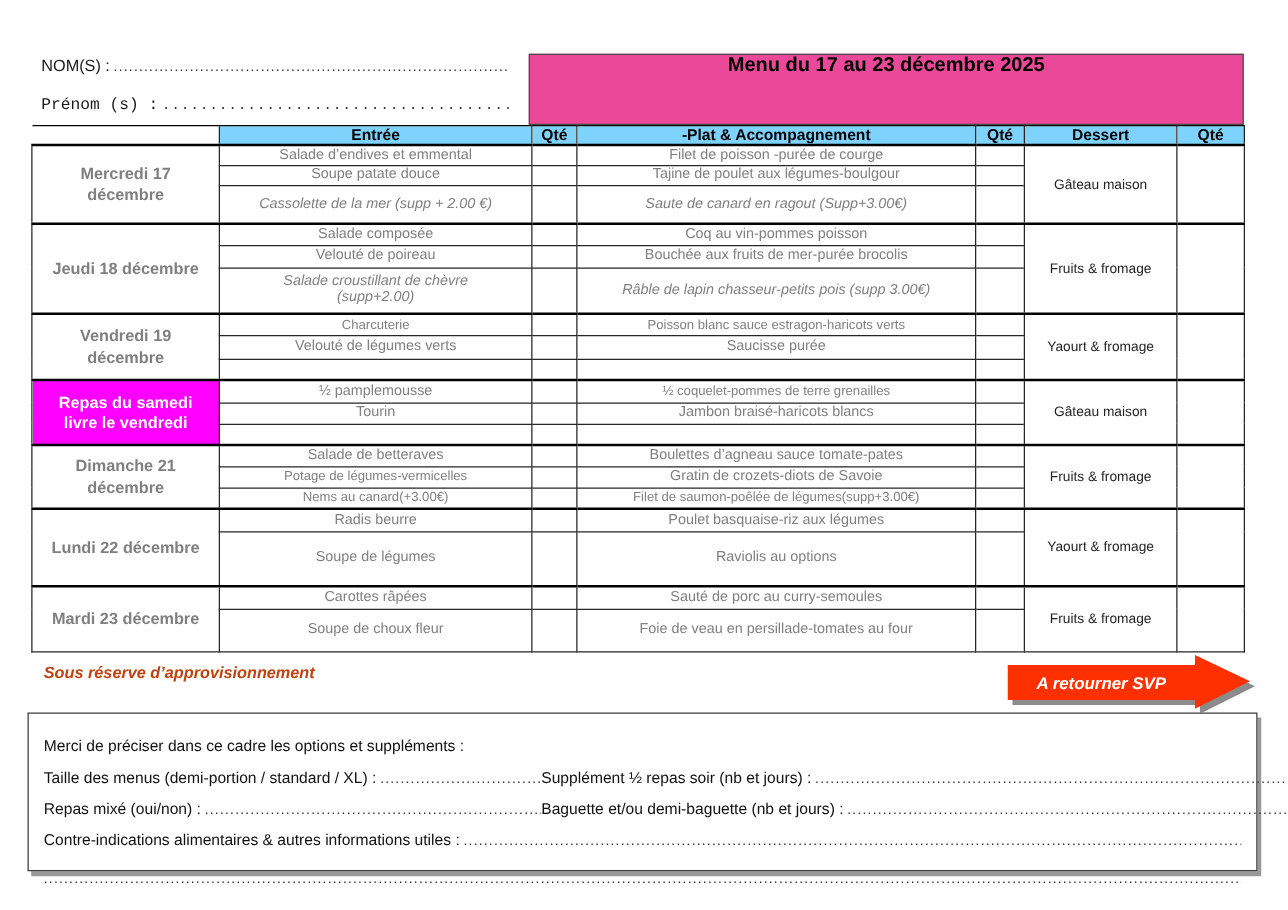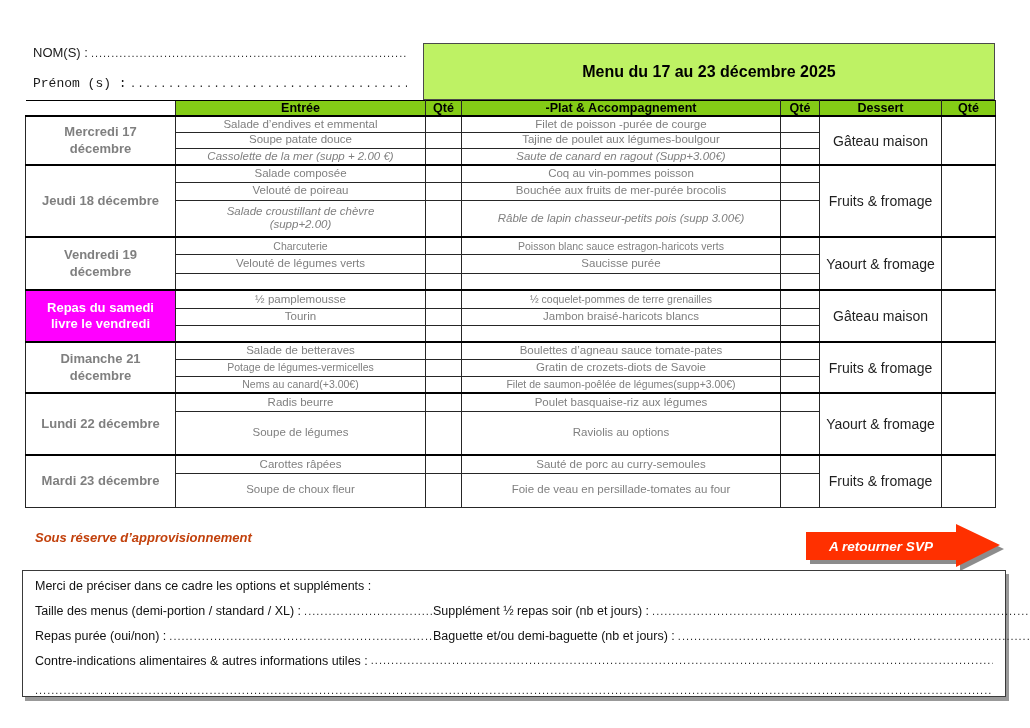--- a/index.html
+++ b/index.html
@@ -5,43 +5,43 @@
   html,body{margin:0;padding:0;}
   body{
     width:1030px;height:728px;position:relative;background:#ffffff;
     font-family:"Liberation Sans", sans-serif;color:#1a1a1a;overflow:hidden;
   }
   
   .id-line{position:absolute;left:33px;width:374px;display:flex;align-items:baseline;font-size:13px;color:#1a1a1a;}
   .dotfill{flex:1;overflow:hidden;white-space:nowrap;font-size:11px;letter-spacing:1px;color:#2a2a2a;margin-left:3px;}
   
   .title-box{position:absolute;left:423px;top:43px;width:572px;height:57px;border:1px solid #4a4a4a;
-    display:flex;align-items:center;justify-content:center;box-sizing:border-box;background:#bef264;}
+    display:flex;justify-content:center;box-sizing:border-box;background:#ec4899;}
   .title-box span{font-size:16px;font-weight:bold;color:#000;}
   
   .menu-table{position:absolute;left:25px;top:100px;width:970px;border-collapse:collapse;table-layout:fixed;}
   .menu-table td,.menu-table th{border:1px solid #262626;padding:0 2px;overflow:hidden;}
-  .menu-table th{background:#84cc16;color:#000;font-size:12.5px;font-weight:bold;text-align:center;}
+  .menu-table th{background:#7dd3fc;color:#000;font-size:12.5px;font-weight:bold;text-align:center;}
   th.corner{border:none;background:transparent;}
   tr.day-start td{border-top:2.5px solid #000;}
   .menu-table tr:first-child th{border-top:1.5px solid #000;}
   td.day{color:#7f7f7f;font-weight:bold;font-size:13px;text-align:center;vertical-align:middle;line-height:1.25;padding:0 14px;}
   td.day.hl{background:#FF00FF;color:#ffffff;padding:0 8px;}
   td.menu{color:#7f7f7f;font-weight:normal;font-size:11.5px;text-align:center;vertical-align:middle;line-height:1.15;}
   td.menu.it{font-style:italic;}
   td.menu.sm{font-size:10.5px;}
-  td.dessert{color:#1f1f1f;font-size:14px;text-align:center;vertical-align:middle;}
+  td.dessert{color:#1f1f1f;font-size:11px;text-align:center;vertical-align:middle;}
   td.qte{background:#fff;}
   
   .reserve{position:absolute;left:35px;top:530px;font-size:13px;font-weight:bold;font-style:italic;color:#c2410c;}
   .return-arrow{position:absolute;left:806px;top:523px;width:200px;height:50px;}
   .options-box{position:absolute;left:22px;top:570px;width:984px;height:127px;box-sizing:border-box;
     border:1.5px solid #3a3a3a;background:#fff;box-shadow:3px 4px 0 #999999;padding:8px 12px 0 12px;
     font-size:12.5px;color:#111;}
-  .opt-row{display:flex;align-items:flex-start;height:25px;}
+  .opt-row{display:flex;align-items:flex-end;height:25px;}
   .opt-row .lbl{white-space:nowrap;}
   .col-left{width:398px;display:flex;align-items:baseline;}
   .col-right{flex:1;display:flex;align-items:baseline;}
 </style>
 </head>
 <body>
 
 <div class="id-line" style="top:45px;">
   <span class="lbl">NOM(S) :</span>
   <span class="dotfill">........................................................................................................................................................................................................................................................................................................................................................................................................................</span>
@@ -84,21 +84,21 @@
     <td class="qte"></td>
     <td class="dessert" rowspan="3">Gâteau maison</td>
     <td class="qte" rowspan="3"></td>
   </tr>
   <tr style="height:16px">
     <td class="menu">Soupe patate douce</td>
     <td class="qte"></td>
     <td class="menu">Tajine de poulet aux légumes-boulgour</td>
     <td class="qte"></td>
   </tr>
-  <tr style="height:17px">
+  <tr style="height:31px">
     <td class="menu it">Cassolette de la mer (supp + 2.00 €)</td>
     <td class="qte"></td>
     <td class="menu it">Saute de canard en ragout (Supp+3.00€)</td>
     <td class="qte"></td>
   </tr>
 
   <tr class="day-start" style="height:17px">
     <td class="day" rowspan="3">Jeudi 18 décembre</td>
     <td class="menu">Salade composée</td>
     <td class="qte"></td>
@@ -237,21 +237,21 @@
       <span class="lbl">Taille des menus (demi-portion / standard / XL) :</span>
       <span class="dotfill">........................................................................................................................................................................................................................................................................................................................................................................................................................</span>
     </span>
     <span class="col-right">
       <span class="lbl">Supplément ½ repas soir (nb et jours)  :</span>
       <span class="dotfill">........................................................................................................................................................................................................................................................................................................................................................................................................................</span>
     </span>
   </div>
   <div class="opt-row">
     <span class="col-left">
-      <span class="lbl">Repas purée (oui/non) :</span>
+      <span class="lbl">Repas mixé (oui/non) :</span>
       <span class="dotfill">........................................................................................................................................................................................................................................................................................................................................................................................................................</span>
     </span>
     <span class="col-right">
       <span class="lbl">Baguette et/ou demi-baguette (nb et jours) :</span>
       <span class="dotfill">........................................................................................................................................................................................................................................................................................................................................................................................................................</span>
     </span>
   </div>
   <div class="opt-row">
     <span class="lbl">Contre-indications alimentaires &amp; autres informations utiles :</span>
     <span class="dotfill">........................................................................................................................................................................................................................................................................................................................................................................................................................</span>

